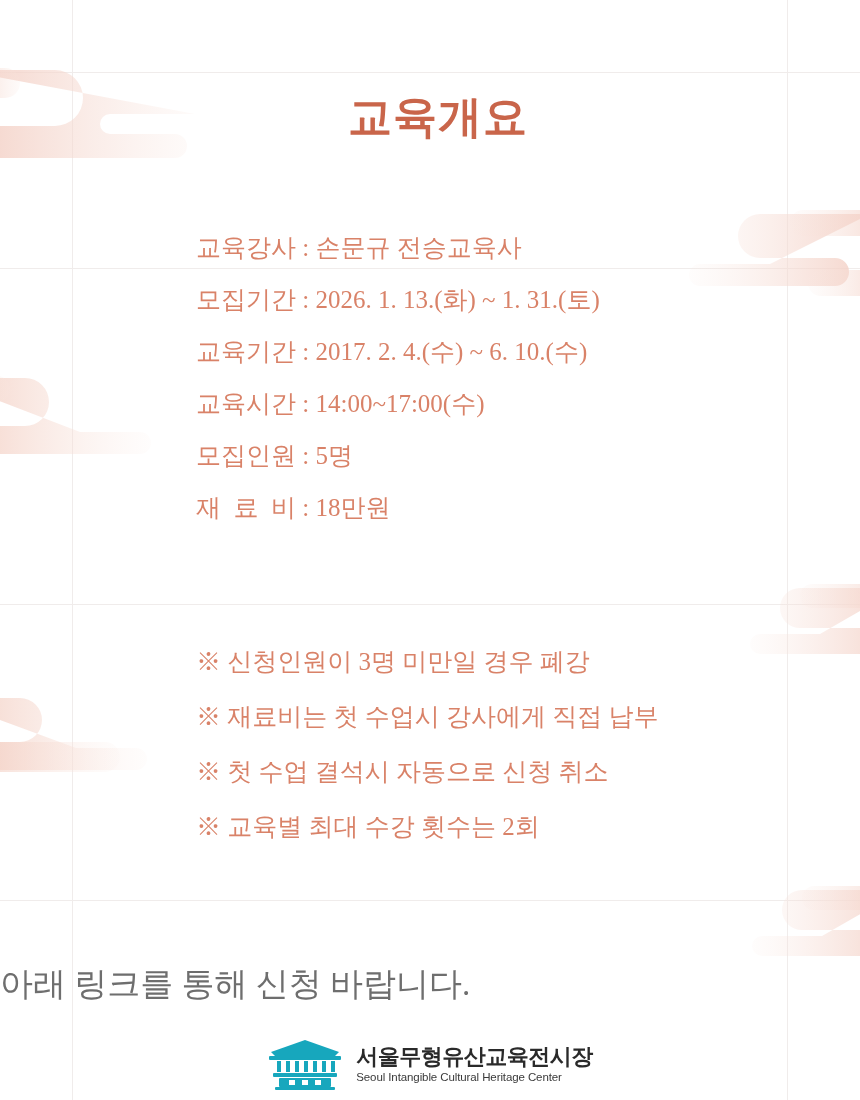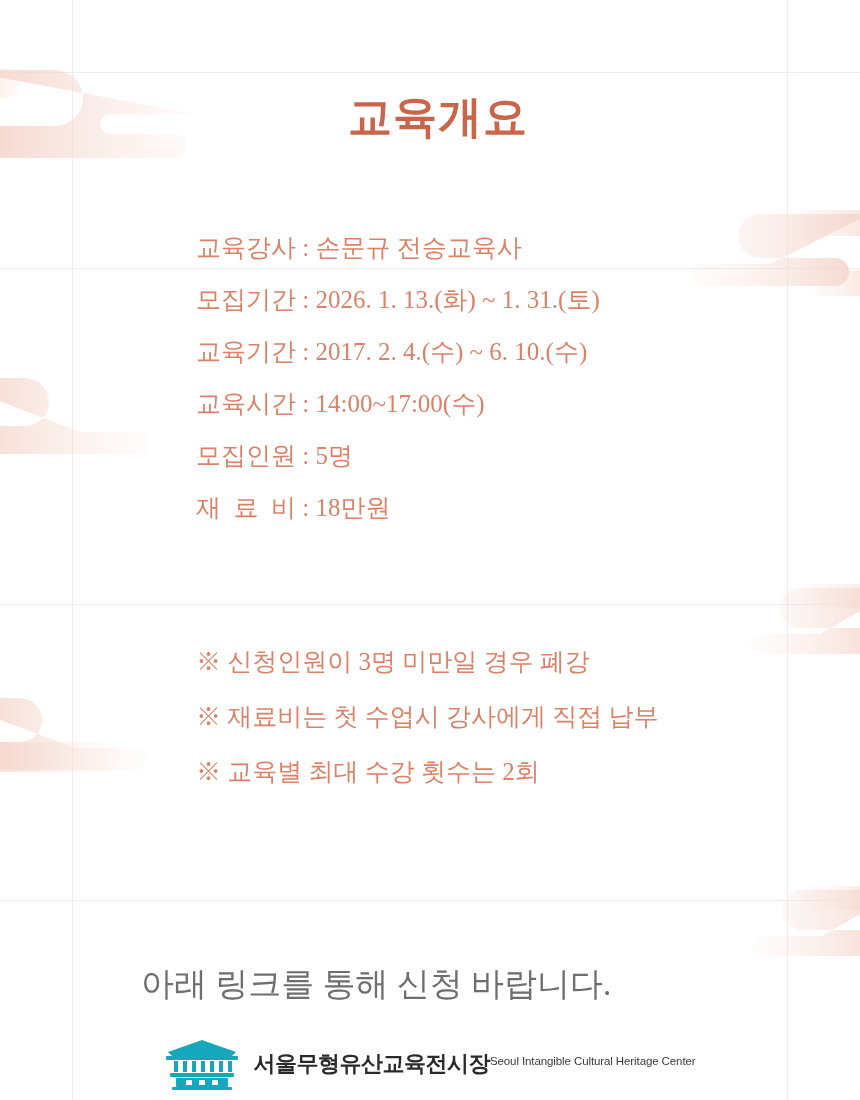--- a/index.html
+++ b/index.html
@@ -73,21 +73,20 @@
     color: #d98268;
     line-height: 55px;
     white-space: pre;
   }
 
   .footline {
     position: absolute;
     top: 962px;
     left: 0;
     width: 752px;
-    text-align: center;
     font-size: 33px;
     color: #6e6e6e;
     letter-spacing: 0px;
   }
 
   
   .logo-wrap {
     position: absolute;
     top: 1038px;
     left: 0;
@@ -97,20 +96,21 @@
     align-items: center;
     gap: 13px;
   }
   .logo-mark {
     width: 76px;
     height: 52px;
     position: relative;
   }
   .logo-text {
     display: flex;
+    flex-direction: column;
     justify-content: center;
     line-height: 1.05;
   }
   .logo-kr {
     font-family: "Liberation Sans", sans-serif;
     font-size: 22px;
     font-weight: bold;
     color: #2a2a2a;
     letter-spacing: -0.5px;
   }
@@ -205,20 +205,21 @@
     <div class="info-row">모집기간 : 2026. 1. 13.(화) ~ 1. 31.(토)</div>
     <div class="info-row">교육기간 : 2017. 2. 4.(수) ~ 6. 10.(수)</div>
     <div class="info-row">교육시간 : 14:00~17:00(수)</div>
     <div class="info-row">모집인원 : 5명</div>
     <div class="info-row">재  료  비 : 18만원</div>
   </div>
 
   <div class="notes-block">
     <div class="note-row">※ 신청인원이 3명 미만일 경우 폐강</div>
     <div class="note-row">※ 재료비는 첫 수업시 강사에게 직접 납부</div>
+    <div class="note-row">※ 첫 수업 결석시 자동으로 신청 취소</div>
     <div class="note-row">※ 교육별 최대 수강 횟수는 2회</div>
   </div>
 
   <div class="footline">아래 링크를 통해 신청 바랍니다.</div>
 
   <div class="logo-wrap">
     <div class="logo-mark">
       <svg width="76" height="52" viewBox="0 0 76 52">
         <g fill="#17a7bd">
 

